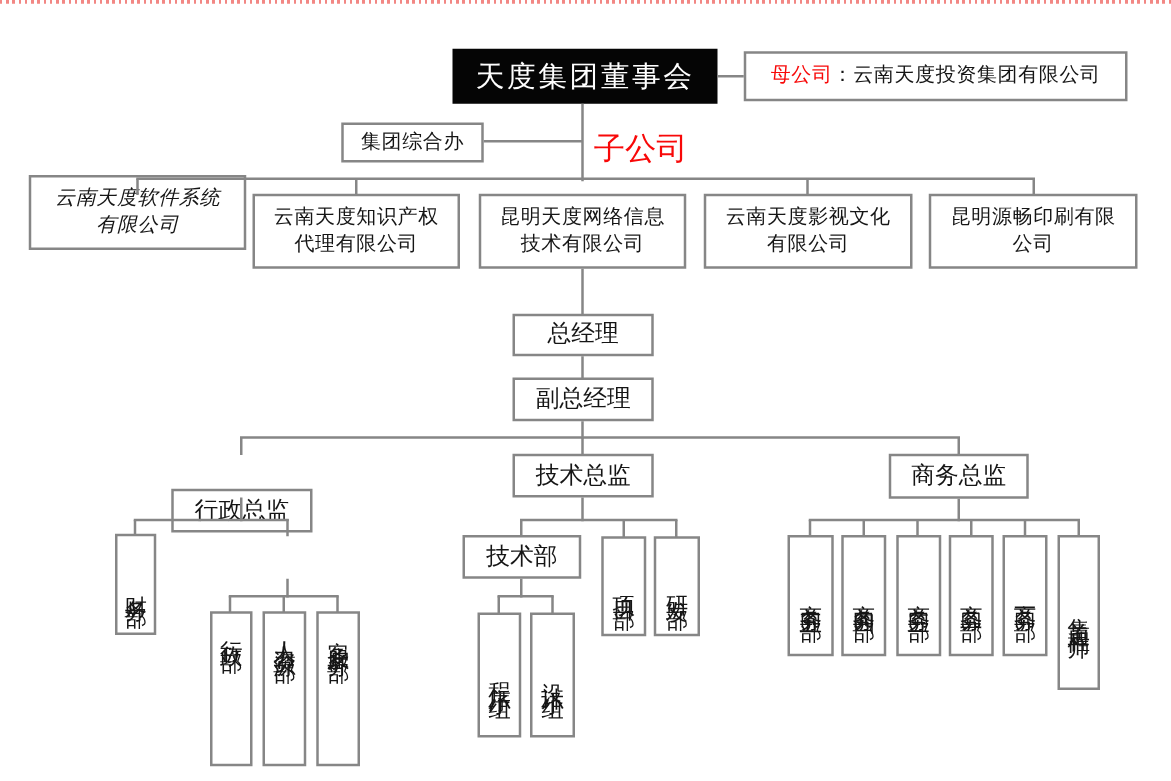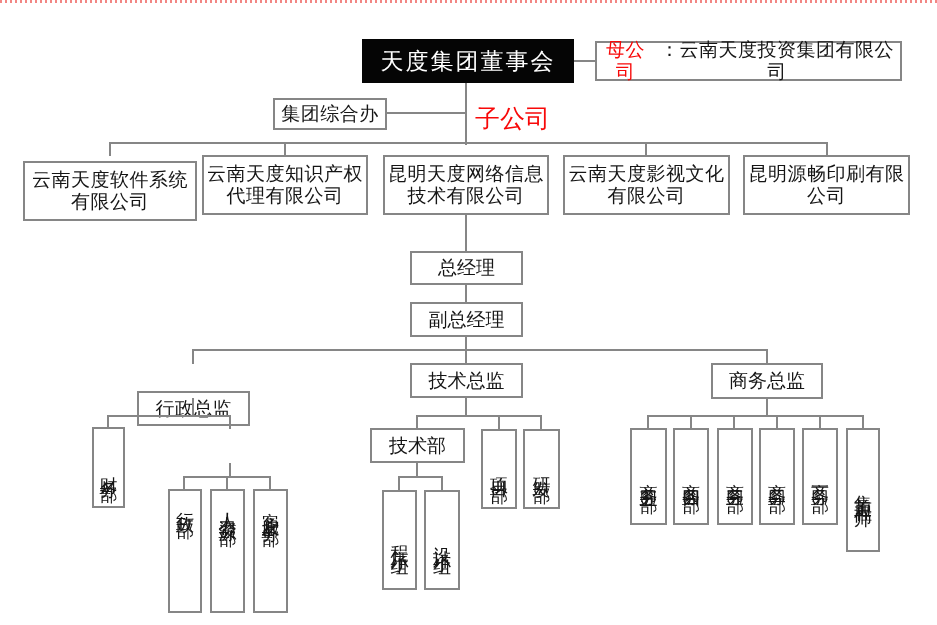--- a/index.html
+++ b/index.html
@@ -8,21 +8,21 @@
     font-family:"Liberation Sans","DejaVu Sans",sans-serif;color:#151515;
   }
   .box{
     position:absolute;box-sizing:border-box;border:2px solid #868686;background:#fff;
     display:flex;align-items:center;justify-content:center;text-align:center;
     font-size:19px;line-height:22px;white-space:pre-line;
   }
   .board{
     background:#050505;color:#ffffff;border:none;font-size:23px;letter-spacing:2px;
   }
-  .small{font-size:19px;letter-spacing:0.5px;}
+  .small{font-size:16px;letter-spacing:0.5px;}
   .vbox{white-space:normal;}
   .vtext{
     writing-mode:vertical-rl;text-orientation:upright;
     font-size:18px;letter-spacing:4px;line-height:1;
   }
   .vtop{align-items:flex-start;padding-top:7px;}
   .red{color:#f80808;}
   .hline,.vline{position:absolute;background:#868686;}
   .hline{height:2px;}
   .vline{width:2px;}
@@ -38,21 +38,21 @@
 <div id="stage">
 
   <div class="box board" style="left:362px;top:39px;width:212px;height:44px;">天度集团董事会</div>
 
   <div class="box small" style="left:595px;top:41px;width:307px;height:40px;"><span class="red">母公司</span><span>：云南天度投资集团有限公司</span></div>
 
   <div class="box small" style="left:273px;top:98px;width:114px;height:32px;">集团综合办</div>
 
   <div class="tag red" style="left:475px;top:102px;">子公司</div>
 
-  <div class="box small" style="left:23px;top:161px;width:174px;height:60px;">云南天度软件系统
+  <div class="box small" style="left:23px;top:140px;width:174px;height:60px;font-style:italic;">云南天度软件系统
 有限公司</div>
   <div class="box small" style="left:202px;top:155px;width:166px;height:60px;">云南天度知识产权
 代理有限公司</div>
   <div class="box small" style="left:383px;top:155px;width:166px;height:60px;">昆明天度网络信息
 技术有限公司</div>
   <div class="box small" style="left:563px;top:155px;width:167px;height:60px;">云南天度影视文化
 有限公司</div>
   <div class="box small" style="left:743px;top:155px;width:167px;height:60px;">昆明源畅印刷有限
 公司</div>
 

